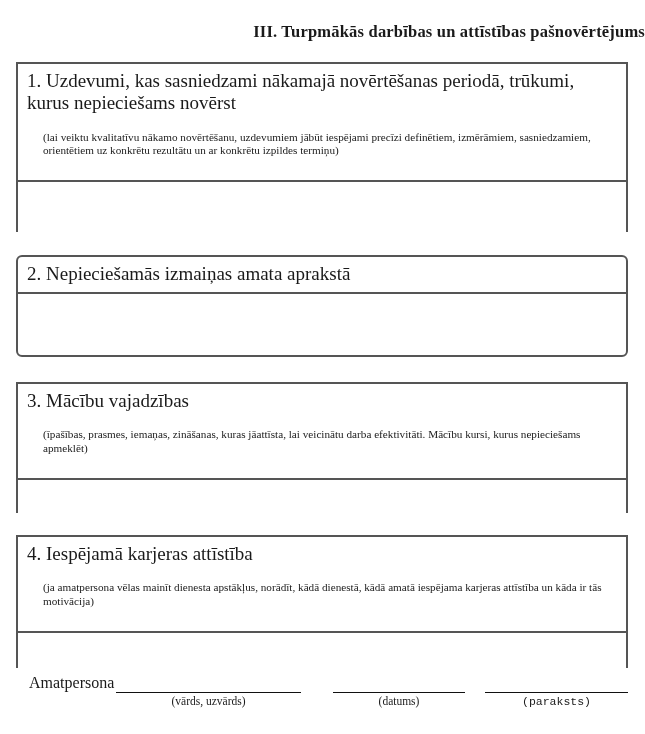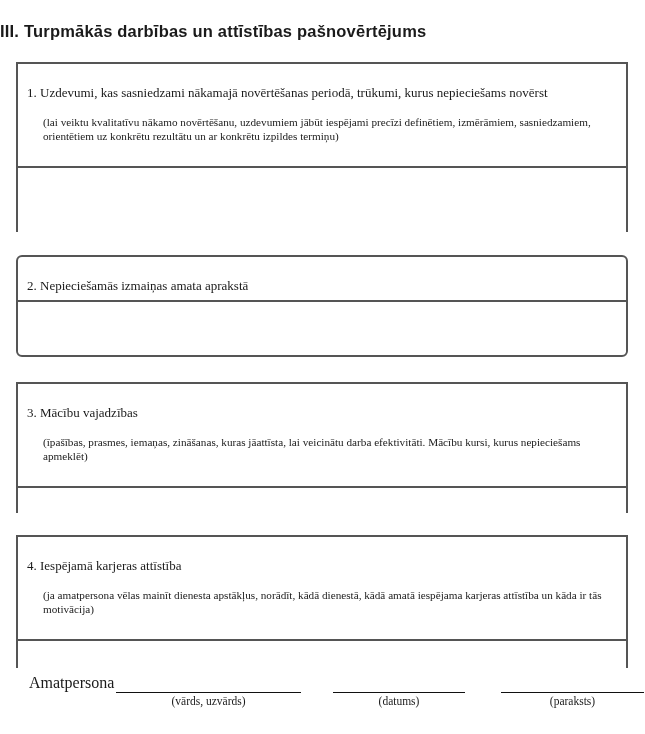--- a/index.html
+++ b/index.html
@@ -23,46 +23,46 @@
     height: 734px;
     box-sizing: border-box;
   }
 
   
   .doc-title {
     position: absolute;
     left: 0;
     top: 22px;
     width: 645px;
-    text-align: left;
+    text-align: right;
     font-size: 16.5px;
     font-weight: bold;
     letter-spacing: 0.2px;
-    font-family: Liberation Sans, sans-serif;
+    font-family: Liberation Serif, serif;
   }
 
   
   .section-box {
     position: absolute;
     left: 16px;
     width: 612px;
     box-sizing: border-box;
     border: 2px solid #555555;
     background: #ffffff;
   }
   .section-head {
     box-sizing: border-box;
     padding: 6px 8px 6px 9px;
     border-bottom: 2px solid #555555;
   }
   .section-title {
-    font-size: 13px;
+    font-size: 19px;
     line-height: 1.18;
     font-weight: normal;
-    margin: 15px 0 1px 0;
+    margin: 0 0 1px 0;
     font-family: "Liberation Serif", "DejaVu Serif", serif;
   }
   .section-hint {
     font-size: 11.2px;
     line-height: 1.22;
     margin: 16px;
     font-family: "Liberation Serif", "DejaVu Serif", serif;
   }
   .section-field {
     box-sizing: border-box;
@@ -102,21 +102,21 @@
     left: 0;
     top: 23px;
     width: 100%;
     text-align: center;
     font-size: 11.5px;
     white-space: nowrap;
   }
 
   .slot-0 { left: 100px;  width: 185px; }
   .slot-1 { left: 317px;  width: 132px; }
-  .slot-2 { left: 485px;  width: 143px; }
+  .slot-2 { left: 469px;  width: 143px; font-family: Liberation Mono, monospace; }
 </style>
 </head>
 <body>
 
 <div class="page">
 
   <div class="doc-title">III. Turpmākās darbības un attīstības pašnovērtējums</div>
 
   <div class="section-box" style="top:62px; height:170px;">
     <div class="section-head">

